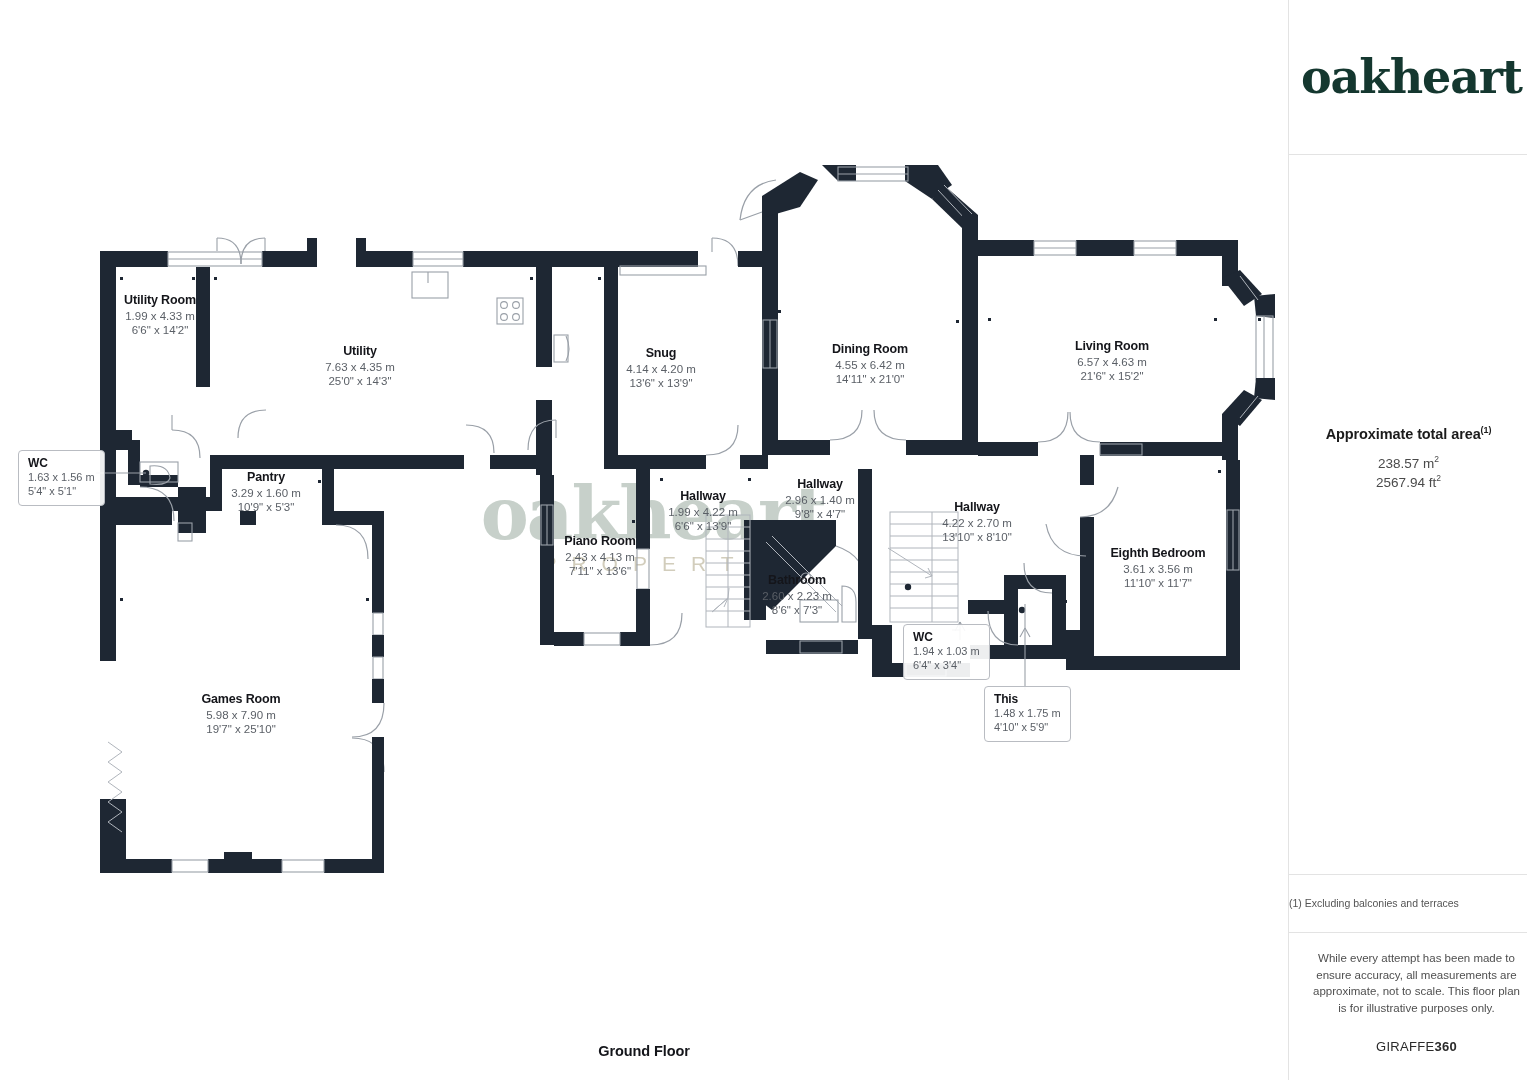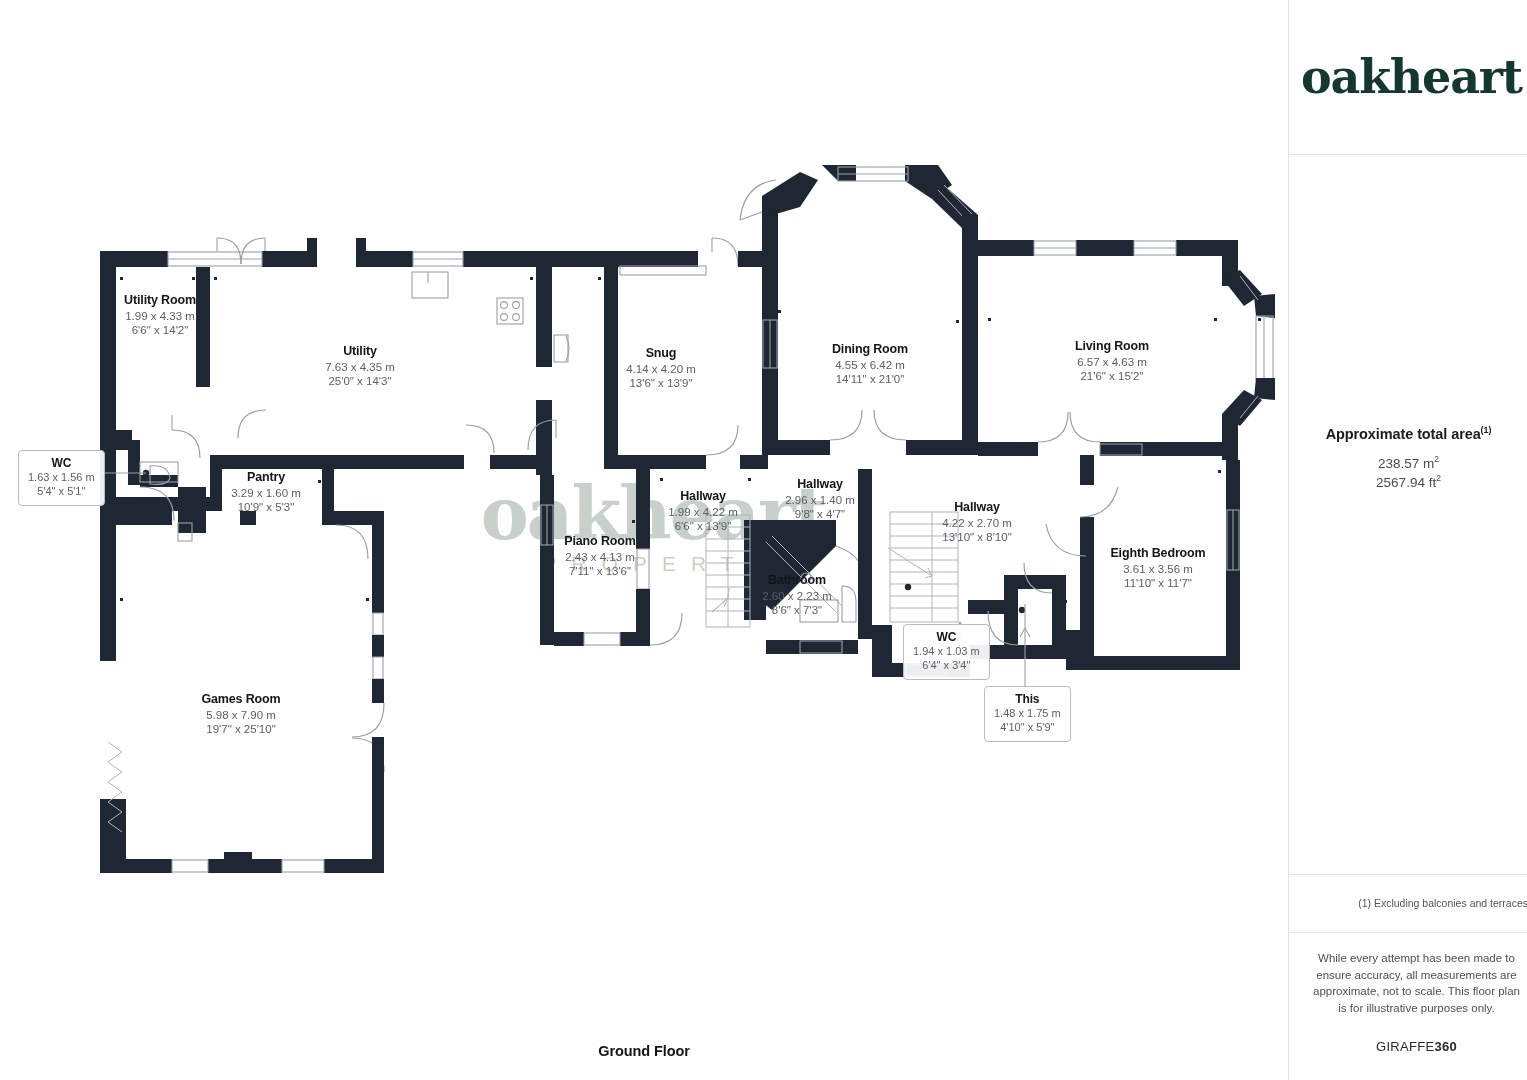--- a/index.html
+++ b/index.html
@@ -60,21 +60,21 @@
   #area-title sup { font-size: 9px; font-weight: 700; }
   .area-val {
     font-size: 13.5px;
     color: #4a4a4a;
     margin: 3px 0;
   }
   .area-val sup { font-size: 8.5px; }
   #footnote-cell {
     position: absolute;
     left: 0; top: 874px; width: 239px; height: 58px;
-    display: flex; align-items: center; justify-content: flex-end;
+    display: flex; align-items: center; justify-content: flex-start;
   }
   #footnote {
     font-size: 10.5px;
     color: #545454;
     text-align: center;
   }
   #disclaimer-cell {
     position: absolute;
     left: 8px; top: 932px; width: 239px;
     text-align: center;
@@ -152,21 +152,21 @@
   .room-dim {
     font-size: 11.5px;
     color: #5a5f66;
   }
   .callout {
     position: absolute;
     border: 1px solid #b9bcc2;
     border-radius: 4px;
     background: rgba(255,255,255,0.92);
     padding: 5px 9px 6px 9px;
-    text-align: center;
+    text-align: left;
     white-space: nowrap;
     line-height: 1.25;
   }
   .callout .room-name { font-size: 12px; }
   .callout .room-dim { font-size: 11px; }
 
   svg { display: block; }
 </style>
 </head>
 <body>

